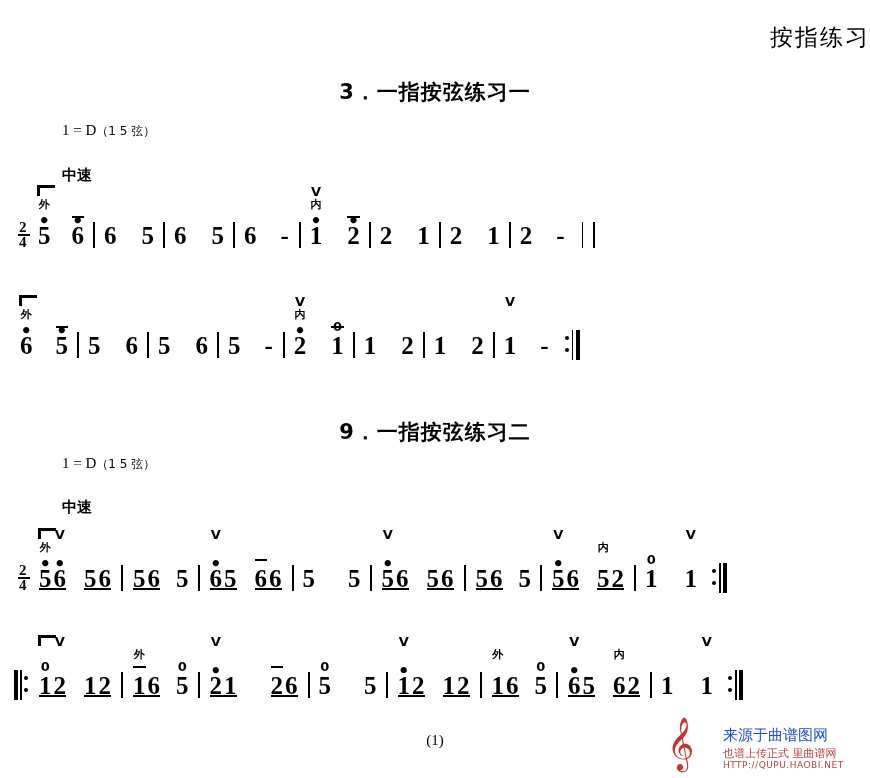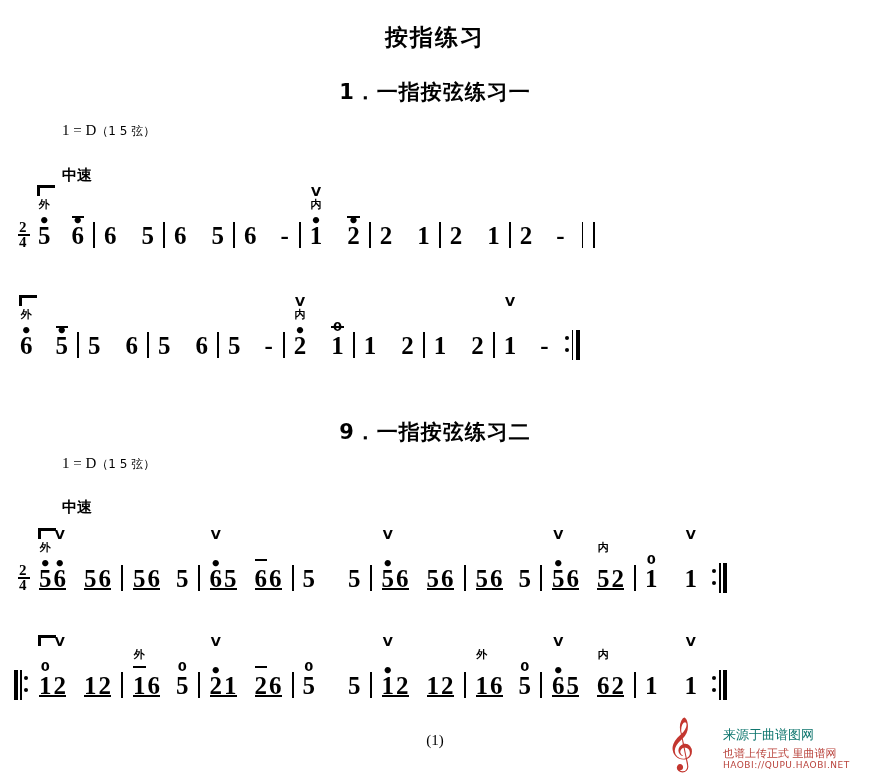--- a/index.html
+++ b/index.html
@@ -18,23 +18,23 @@
   .page {
     position: relative;
     width: 870px;
     height: 778px;
   }
   .title {
     position: absolute;
     top: 22px;
     left: 0;
     width: 870px;
-    text-align: center;
+    text-align: right;
     font-family: "DejaVu Sans", sans-serif;
-    font-weight: bold;
+    font-weight: normal;
     font-size: 23px;
     letter-spacing: 2px;
   }
   .subtitle {
     position: absolute;
     left: 0;
     width: 870px;
     text-align: center;
     font-family: "DejaVu Sans", sans-serif;
     font-weight: bold;
@@ -234,22 +234,22 @@
   .wm .clef {
     position: absolute;
     left: 0; top: 2px;
     font-size: 46px;
     line-height: 1;
     color: #c3362f;
   }
   .wm .t1 {
     position: absolute;
     left: 56px; top: 8px;
-    font-size: 13px;
-    color: #0f766e;
+    font-size: 15px;
+    color: #1d4ed8;
   }
   .wm .t2 {
     position: absolute;
     left: 56px; top: 28px;
     font-size: 11px;
     color: #b9433c;
   }
   .wm .t3 {
     position: absolute;
     left: 56px; top: 42px;
@@ -258,21 +258,21 @@
     color: #b9433c;
   }
 </style>
 </head>
 <body>
 
 <div class="page">
 
   <div class="title">按指练习</div>
 
-  <div class="subtitle" style="top:78px;">1．一指按弦练习一</div>
+  <div class="subtitle" style="top:78px;">3．一指按弦练习一</div>
 
   <div class="keyline" style="top:122px; left:62px;">
     <span>1 = D</span><span class="cn">（1 5 弦）</span>
   </div>
 
   <div class="tempo" style="top:166px; left:62px;">中速</div>
 
   <div class="staff" style="top:205px; left:18px;">
     <span class="meter">
       <span class="num">2</span>
@@ -525,21 +525,21 @@
     </span>
     <span class="bl"></span>
     <span class="pair">
       <span class="beam2"></span>
       <span class="note">
         <span class="mark m-v">V</span>
         <span class="mark m-dot">•</span>
         2
       </span><span class="note">1</span>
     </span>
-    <span class="pair" style="margin-left:14px;">
+    <span class="pair" style="margin-left:30px;">
       <span class="beam2"></span>
       <span class="note">
         <span class="overline"></span>
         2
       </span><span class="note">6</span>
     </span>
     <span class="bl"></span>
     <span class="note">
       <span class="mark m-zero">0</span>
       5
@@ -599,16 +599,16 @@
         <span class="k"></span>
     </span>
   </div>
 
   <div class="pagenum" style="top:732px;">(1)</div>
 
   <div class="wm">
     <span class="clef">𝄞</span>
     <span class="t1">来源于曲谱图网</span>
     <span class="t2">也谱上传正式 里曲谱网</span>
-    <span class="t3">HAOBI://QUPU.HAOBI.NET</span>
+    <span class="t3">HTTP://QUPU.HAOBI.NET</span>
   </div>
 
 </div>
 
 </body></html>

